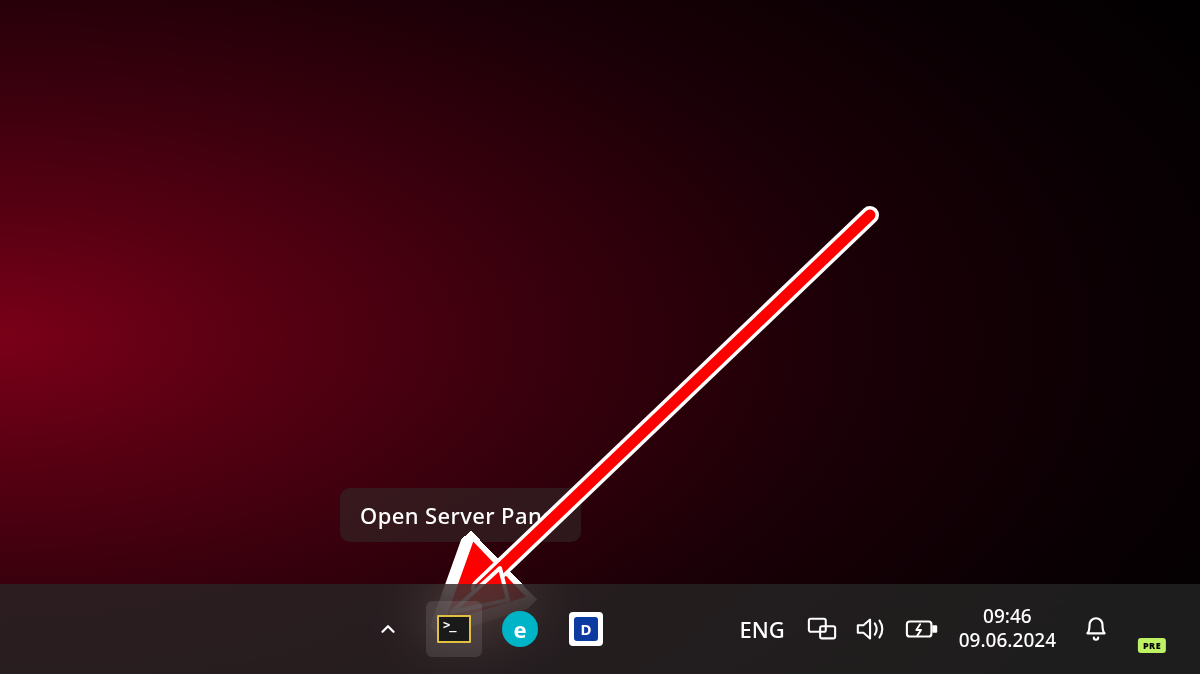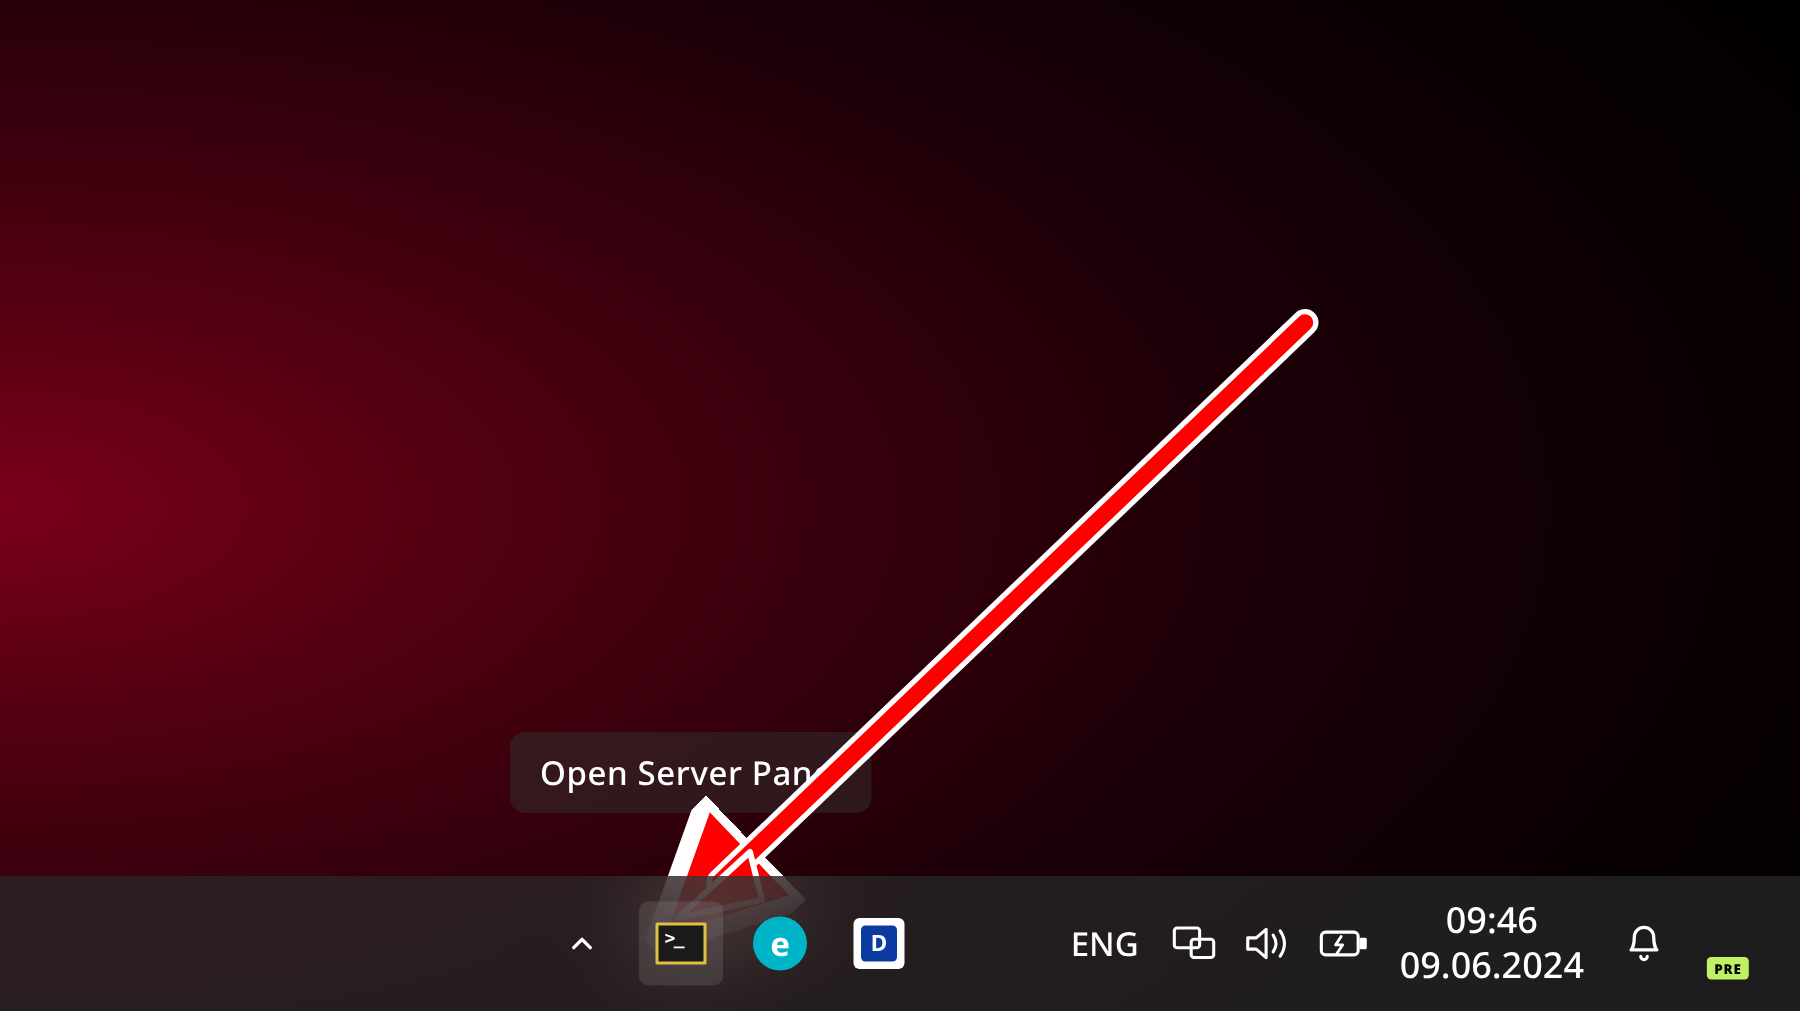--- a/index.html
+++ b/index.html
@@ -76,21 +76,21 @@
       display: flex;
       align-items: center;
       gap: 18px;
       padding: 0 8px;
     }
     .datetime {
       display: flex;
       flex-direction: column;
       align-items: center;
       justify-content: center;
-      font-size: 24px;
+      font-size: 19px;
       line-height: 1.25;
       padding: 0 12px;
       font-weight: 500;
     }
     svg { display: block; }
     .terminal-icon {
       width: 34px;
       height: 28px;
       background: #1a1a1a;
       border: 2px solid #e0c040;

